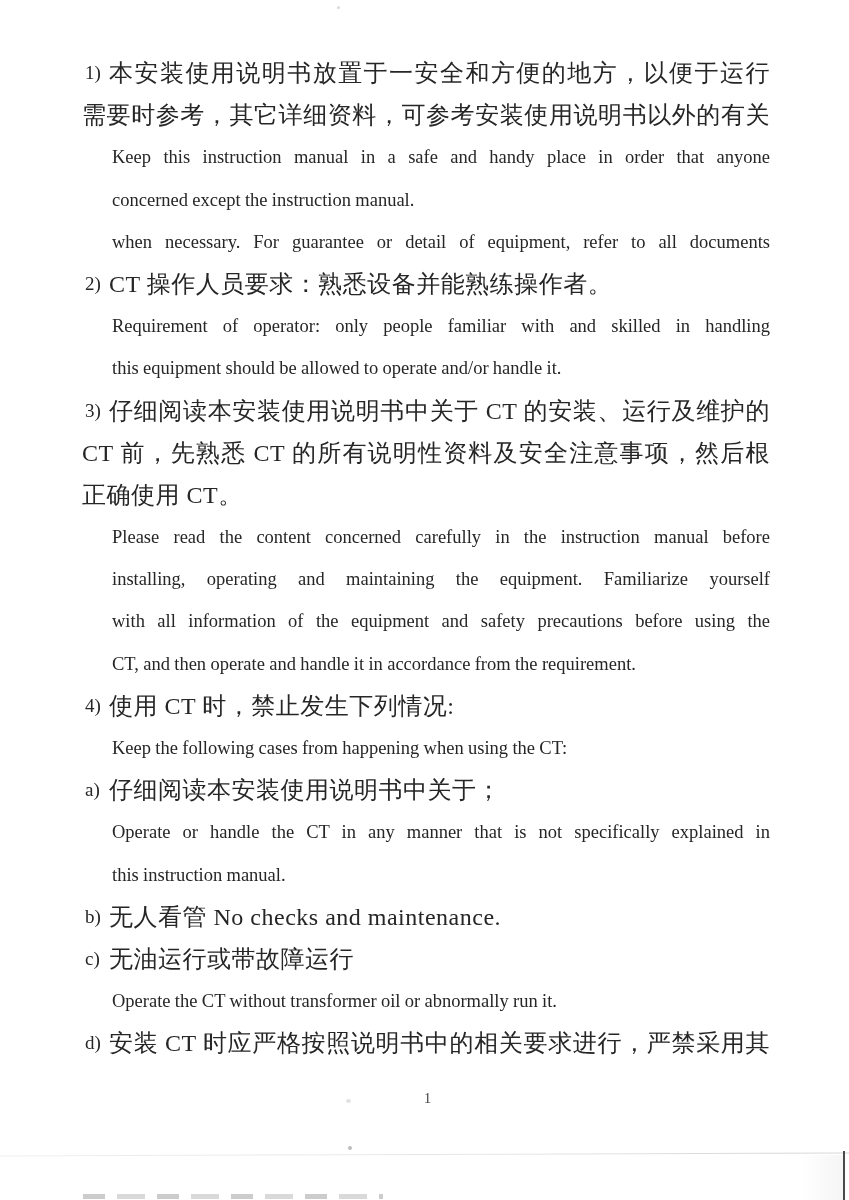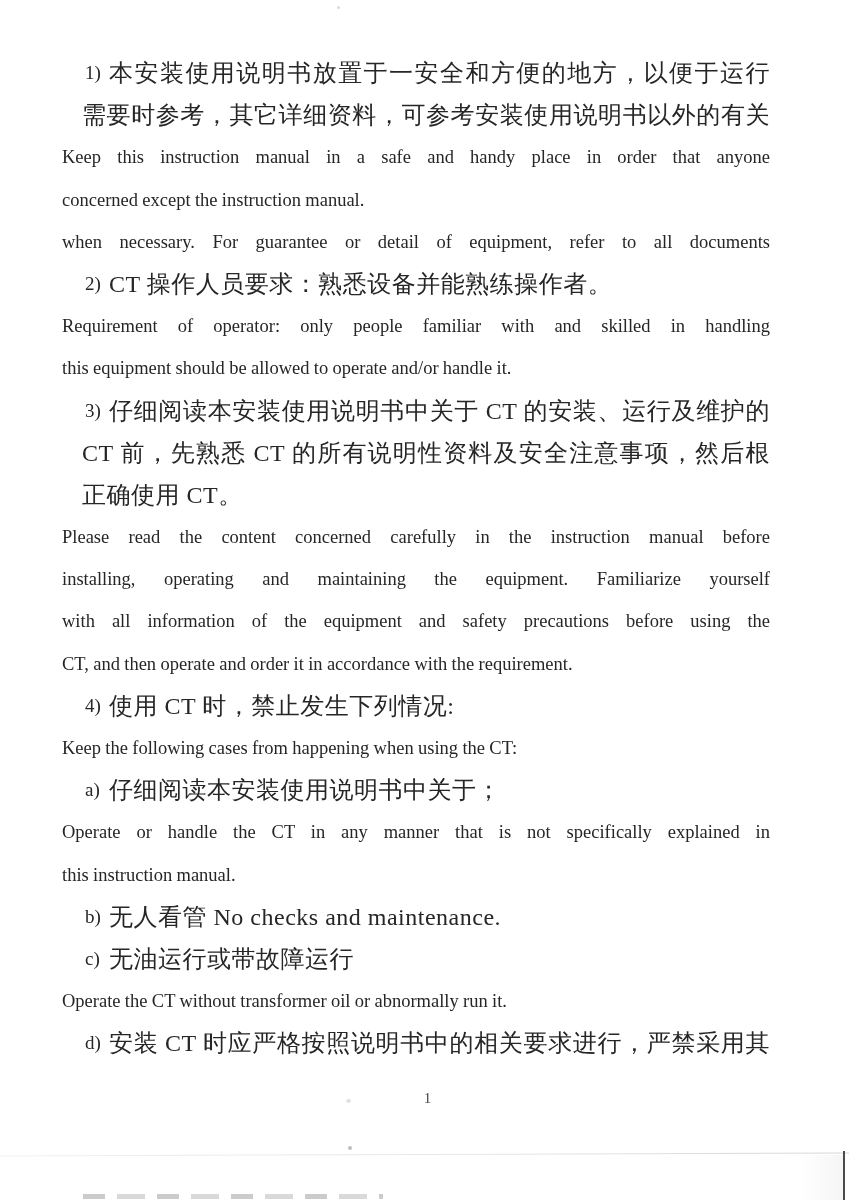--- a/index.html
+++ b/index.html
@@ -28,21 +28,21 @@
   }
   .line .marker {
     flex: 0 0 24px;
     font-size: 19px;
   }
   .line .text { flex: 1 1 auto; }
   .zh .text { font-size: 24px; letter-spacing: 0.5px; }
   .en .text { font-size: 18.5px; word-spacing: -0.3px; }
   
   .cont-zh { padding-left: 82px; }
-  .cont-en { padding-left: 62px; }
+  .cont-en { padding-left: 112px; }
   
   .fill {
     text-align: justify;
     text-align-last: justify;
   }
   .page-number {
     position: absolute;
     top: 1090px;
     left: 85px;
     width: 685px;
@@ -139,21 +139,21 @@
     <div class="line en cont-en">
       <span class="text fill">Please read the content concerned carefully in the instruction manual before</span>
     </div>
     <div class="line en cont-en">
       <span class="text fill">installing, operating and maintaining the equipment. Familiarize yourself</span>
     </div>
     <div class="line en cont-en">
       <span class="text fill">with all information of the equipment and safety precautions before using the</span>
     </div>
     <div class="line en cont-en">
-      <span class="text">CT, and then operate and order it in accordance with the requirement.</span>
+      <span class="text">CT, and then operate and handle it in accordance from the requirement.</span>
     </div>
 
     <div class="line zh">
       <span class="marker">4)</span>
       <span class="text">使用 CT 时，禁止发生下列情况:</span>
     </div>
     <div class="line en cont-en">
       <span class="text">Keep the following cases from happening when using the CT:</span>
     </div>
 

